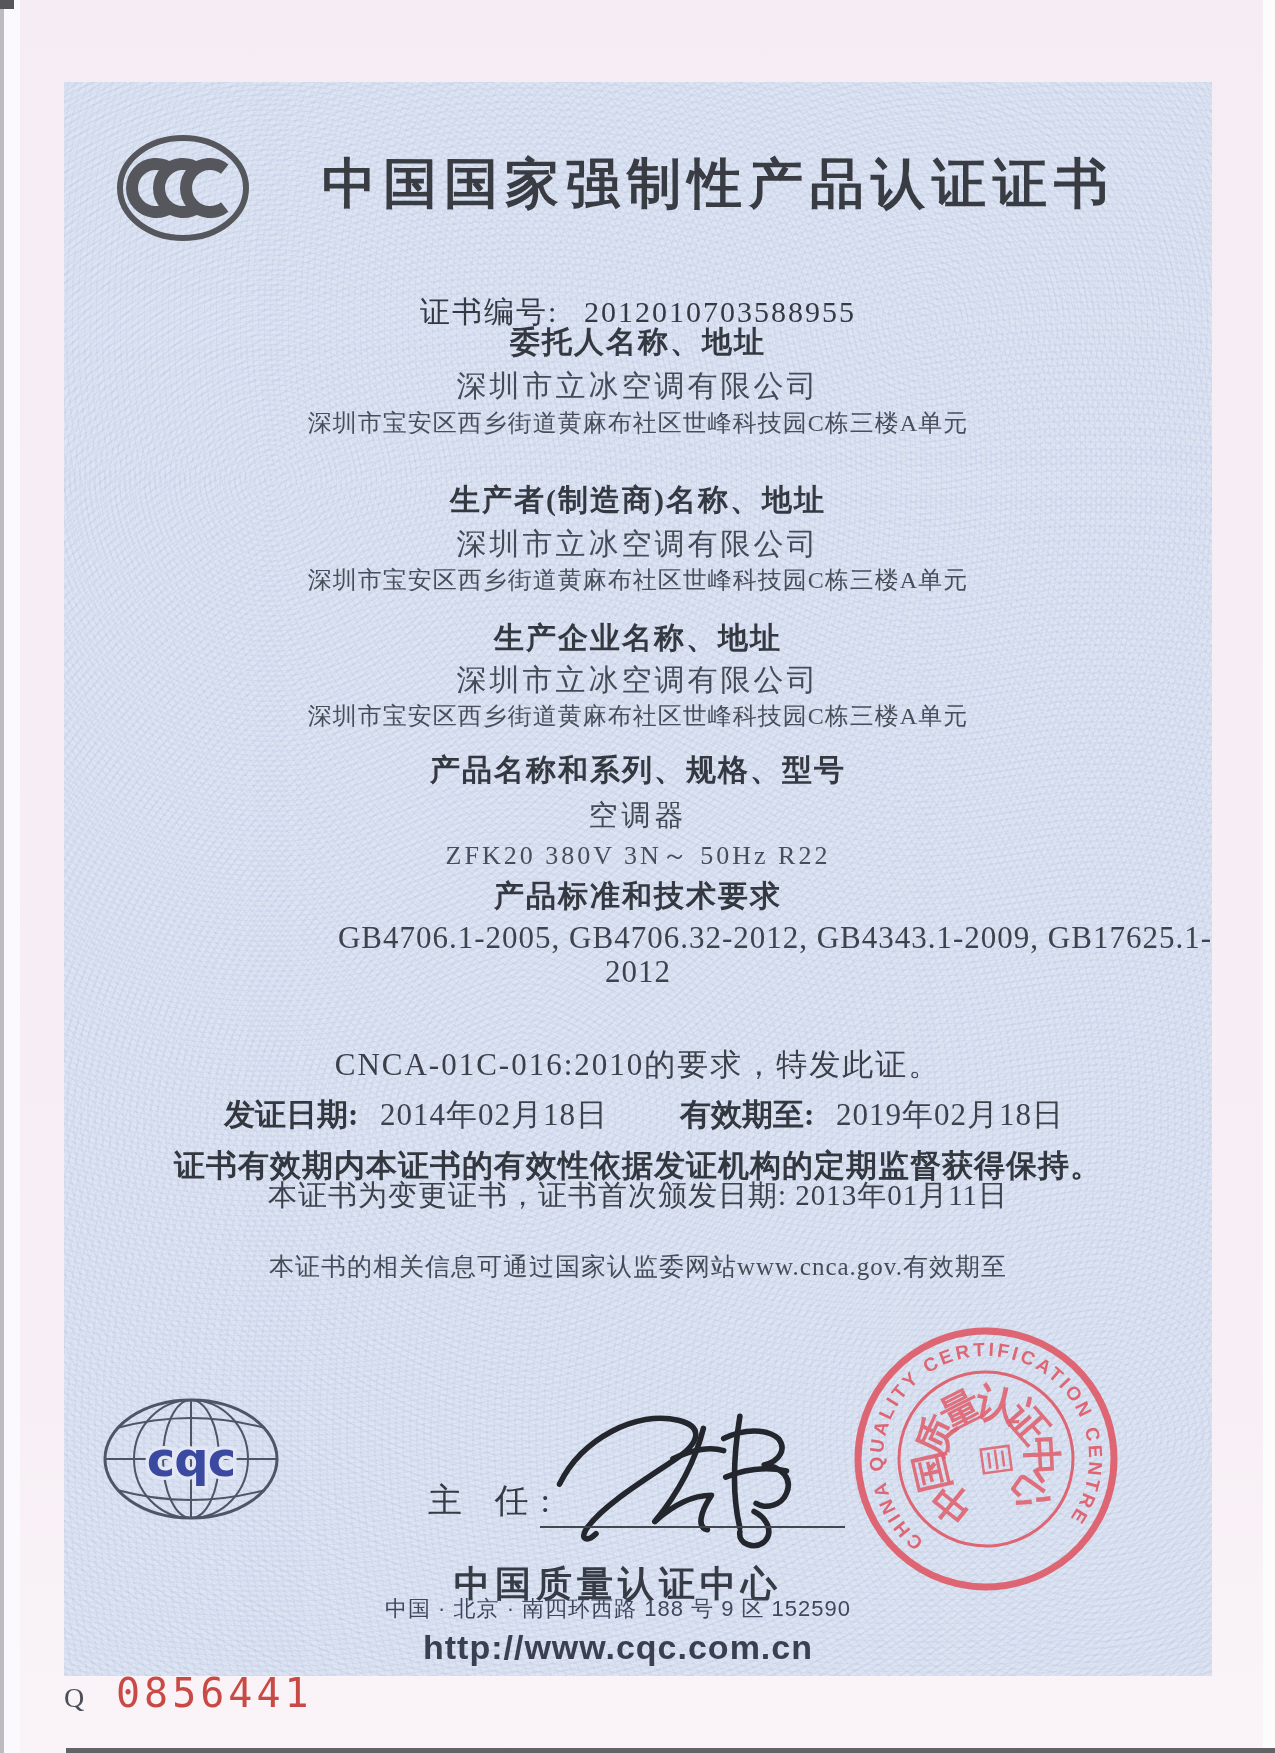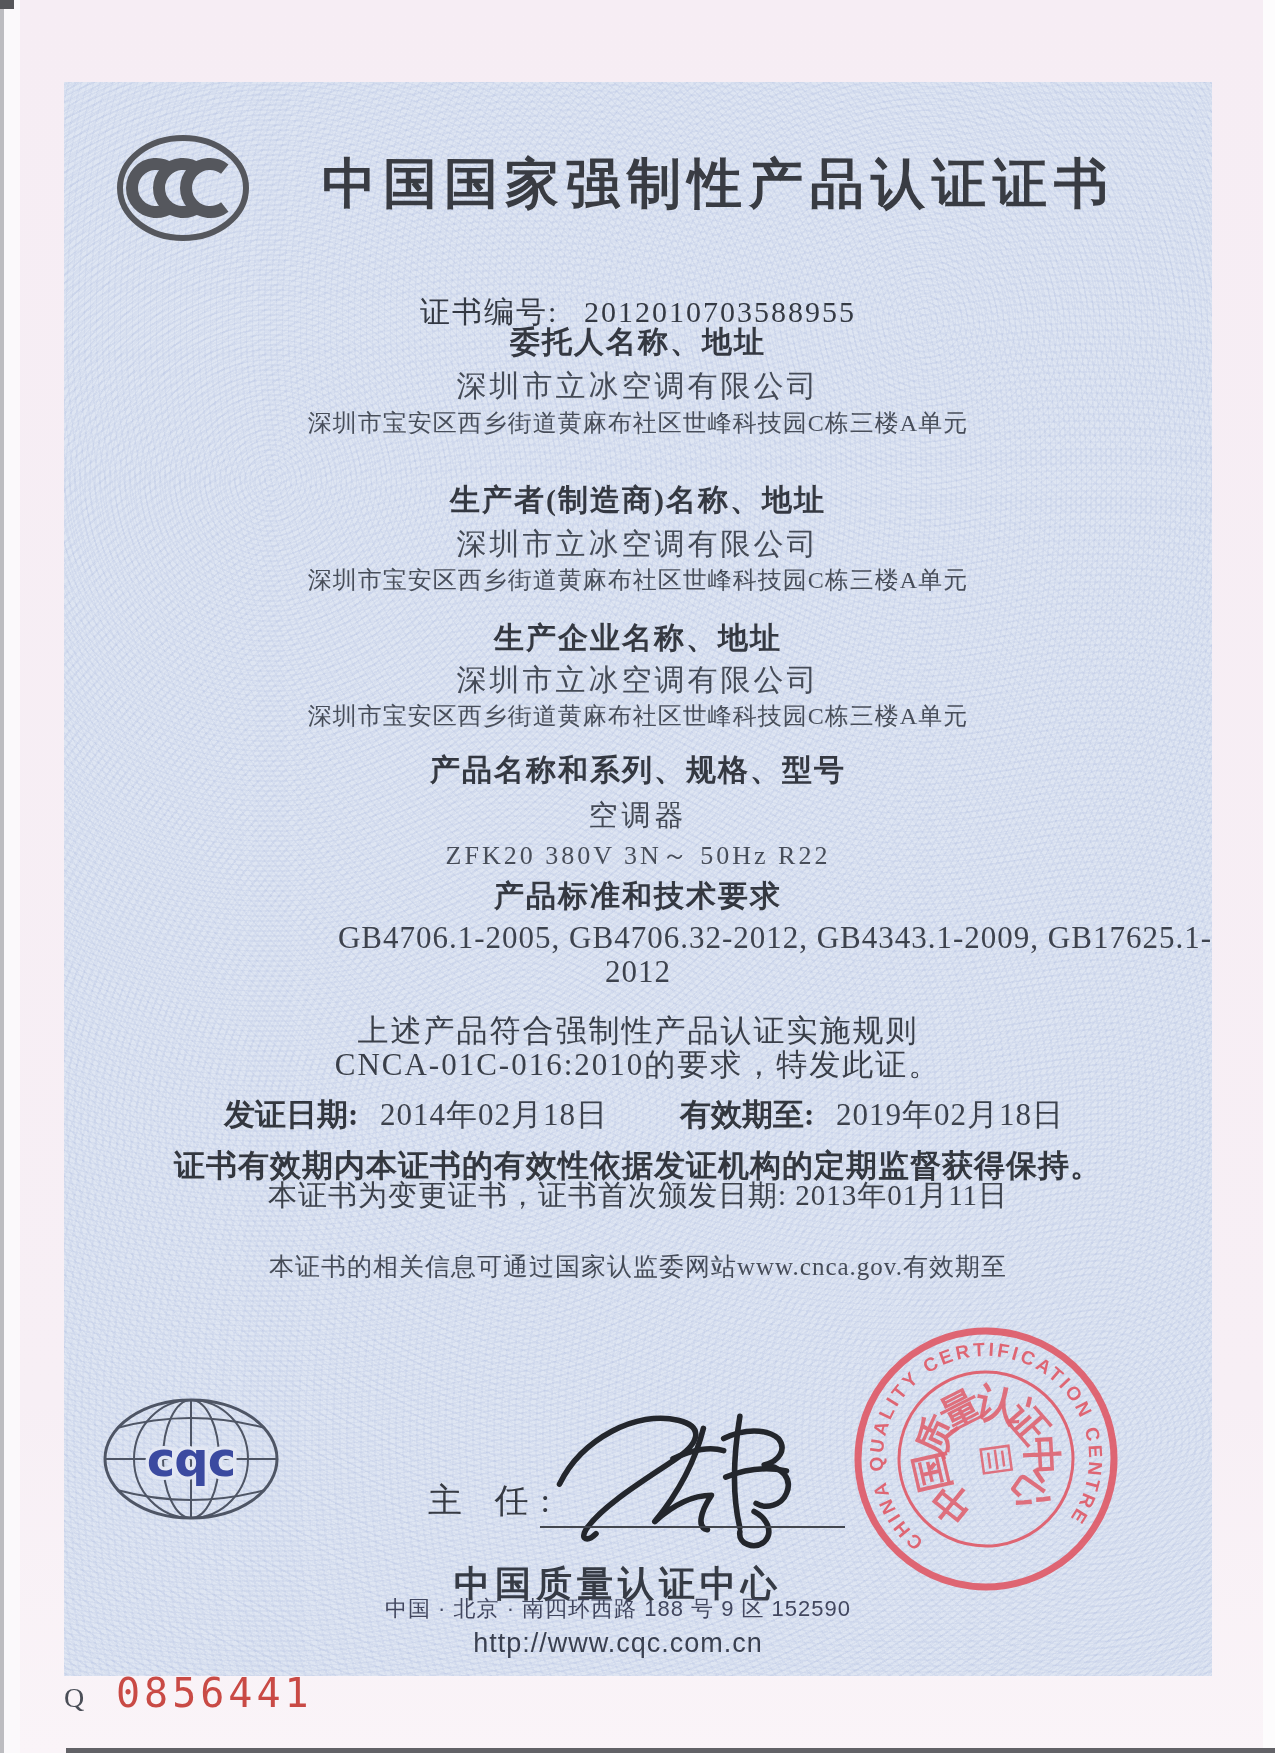--- a/index.html
+++ b/index.html
@@ -52,21 +52,21 @@
   .sigline{position:absolute;left:540px;top:1526px;width:305px;height:2px;background:#42464e;}
   .orgname{
     top:1560px;font-size:36px;font-weight:700;letter-spacing:5px;color:#363b45;
     font-family:"Liberation Sans","DejaVu Sans",sans-serif;transform:translateX(-20px);
   }
   .orgaddr{
     top:1594px;font-size:22px;color:#41465e;letter-spacing:1px;
     font-family:"Liberation Sans","DejaVu Sans",sans-serif;transform:translateX(-20px);
   }
   .orgurl{
-    top:1628px;font-size:27px;font-weight:400;color:#3a4050;letter-spacing:1px;
+    top:1628px;font-size:34px;font-weight:700;color:#3a4050;letter-spacing:1px;
     font-family:"Liberation Sans","DejaVu Sans",sans-serif;transform:translateX(-20px);
   }
   .serial-prefix{position:absolute;left:64px;top:1682px;font-size:28px;color:#4a4e57;}
   .serial-num{
     position:absolute;left:116px;top:1670px;font-size:40px;color:#c94a45;
     font-family:"DejaVu Sans Mono","Liberation Mono",monospace;letter-spacing:4px;
   }
   svg{position:absolute;overflow:visible;}
   .ccc-svg{left:116px;top:134px;}
   .globe-svg{left:101px;top:1396px;}
@@ -120,21 +120,20 @@
   <div class="row addr" style="top:700px;">深圳市宝安区西乡街道黄麻布社区世峰科技园C栋三楼A单元</div>
 
   <div class="row pname" style="top:796px;">空调器</div>
   <div class="row heading" style="top:750px;">产品名称和系列、规格、型号</div>
   <div class="row model" style="top:838px;">ZFK20 380V 3N～ 50Hz R22</div>
 
   <div class="row heading" style="top:876px;">产品标准和技术要求</div>
   <div class="row std" style="top:920px;text-align:right;">GB4706.1-2005, GB4706.32-2012, GB4343.1-2009, GB17625.1-</div>
   <div class="row std" style="top:954px;">2012</div>
 
-  <div class="row stmt" style="top:1010px;">上述产品符合强制性产品认证实施规则</div>
   <div class="row stmt" style="top:1044px;">CNCA-01C-016:2010的要求，特发此证。</div>
 
   <div class="dates-row">
     <span class="pair" style="left:160px;">
       <span class="lab">发证日期:</span>
       <span class="val">2014年02月18日</span>
     </span>
     <span class="pair" style="left:616px;">
       <span class="lab">有效期至:</span>
       <span class="val">2019年02月18日</span>

